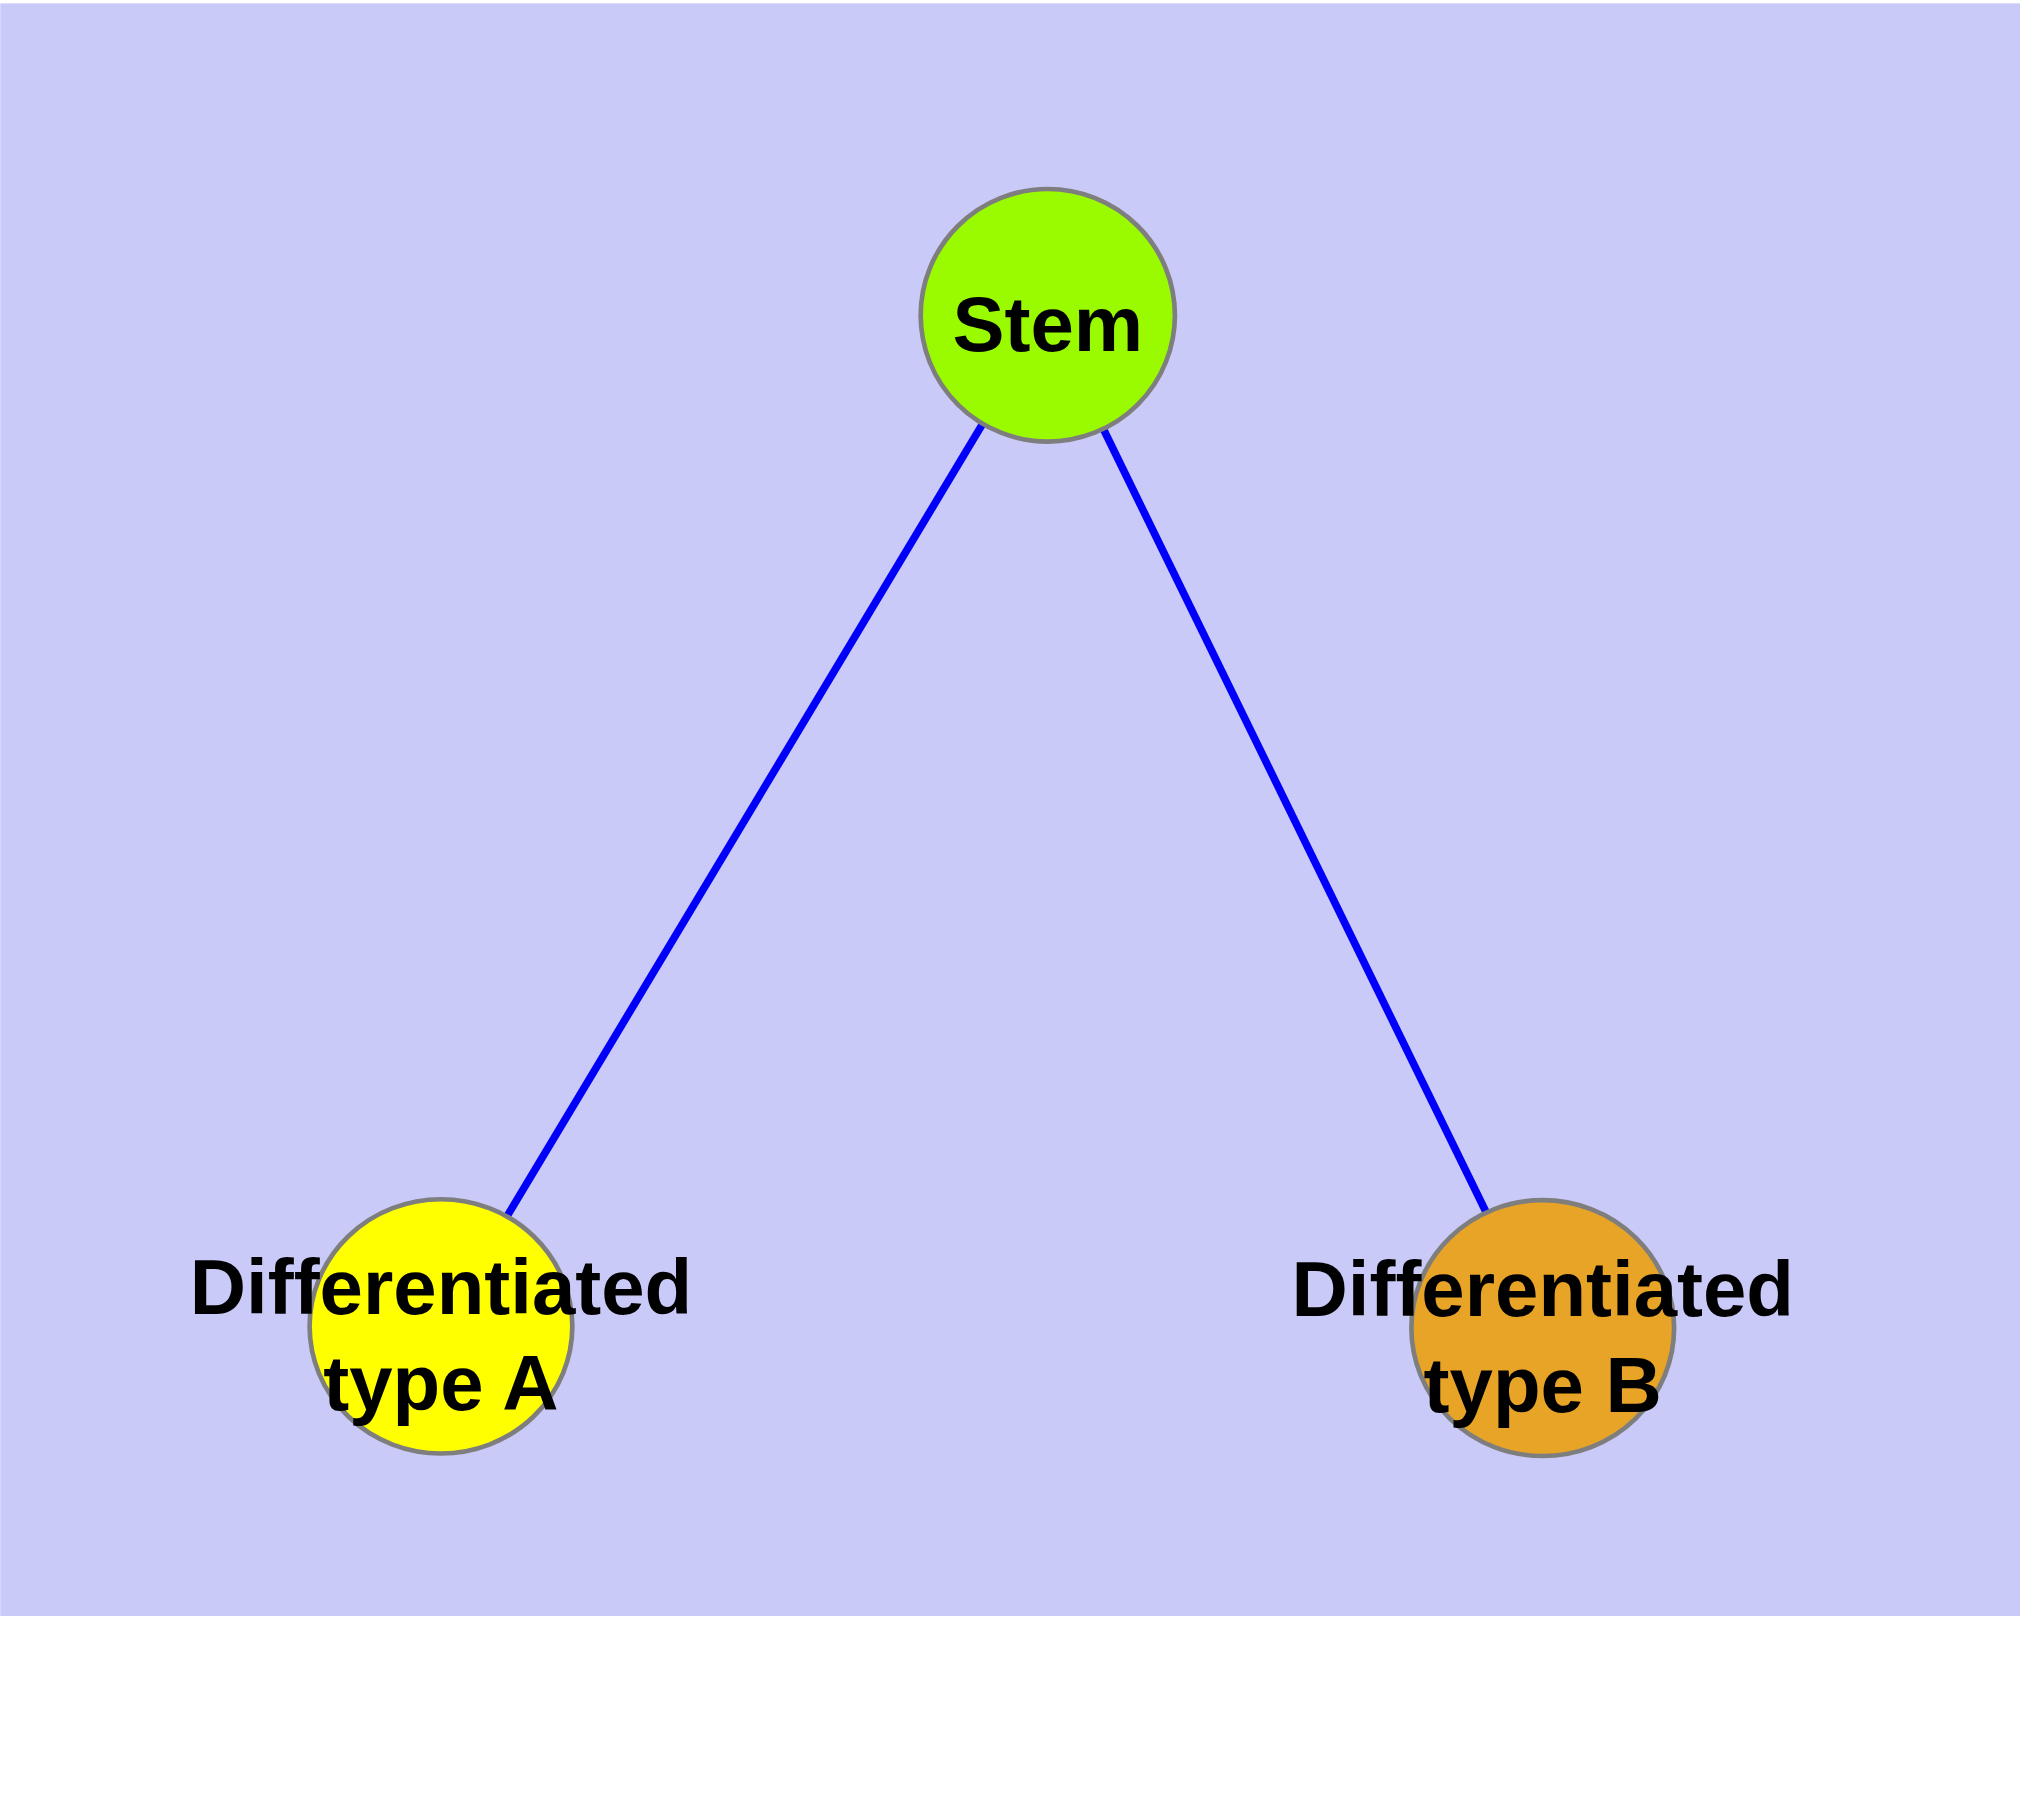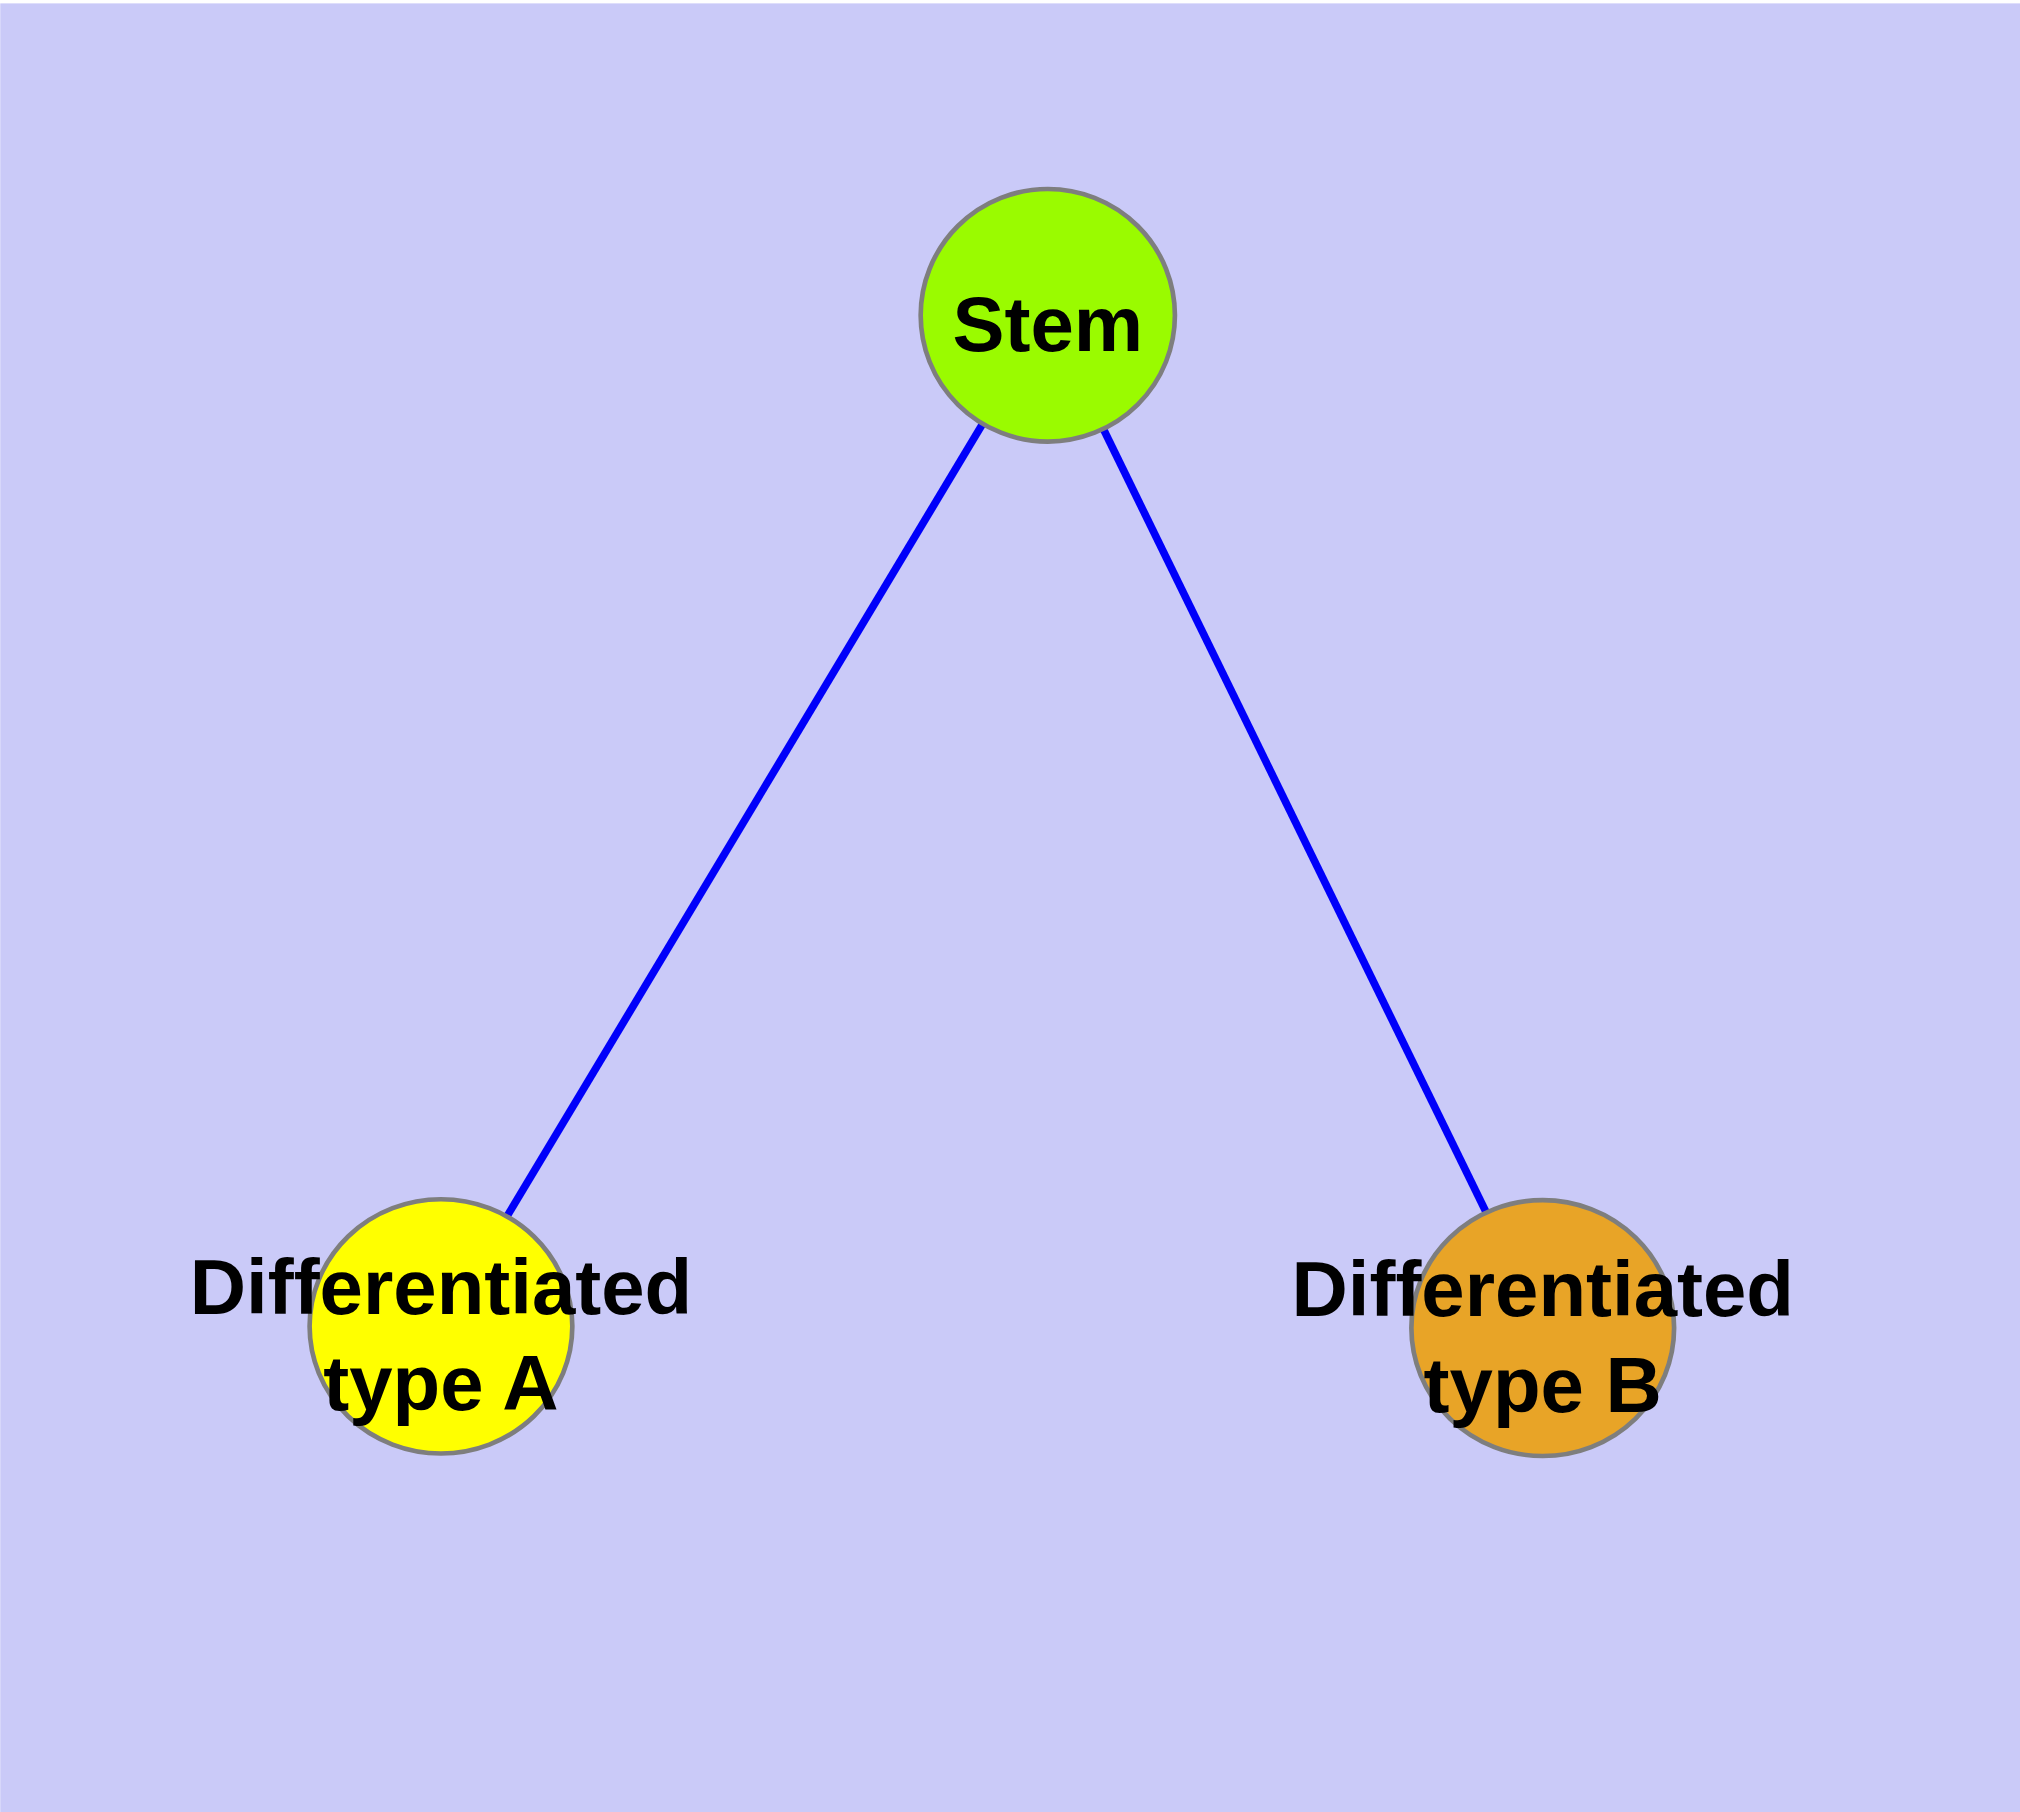--- a/index.html
+++ b/index.html
@@ -3,21 +3,21 @@
 <meta charset="utf-8">
 <style>
   html, body {
     margin: 0;
     padding: 0;
     background: #ffffff;
   }
   #stage {
     position: relative;
     width: 2021px;
-    height: 1812px;
+    height: 1616px;
     background: #ffffff;
     overflow: hidden;
     font-family: "Liberation Sans", sans-serif;
   }
   #stage svg {
     position: absolute;
     left: 0;
     top: 0;
     display: block;
   }

